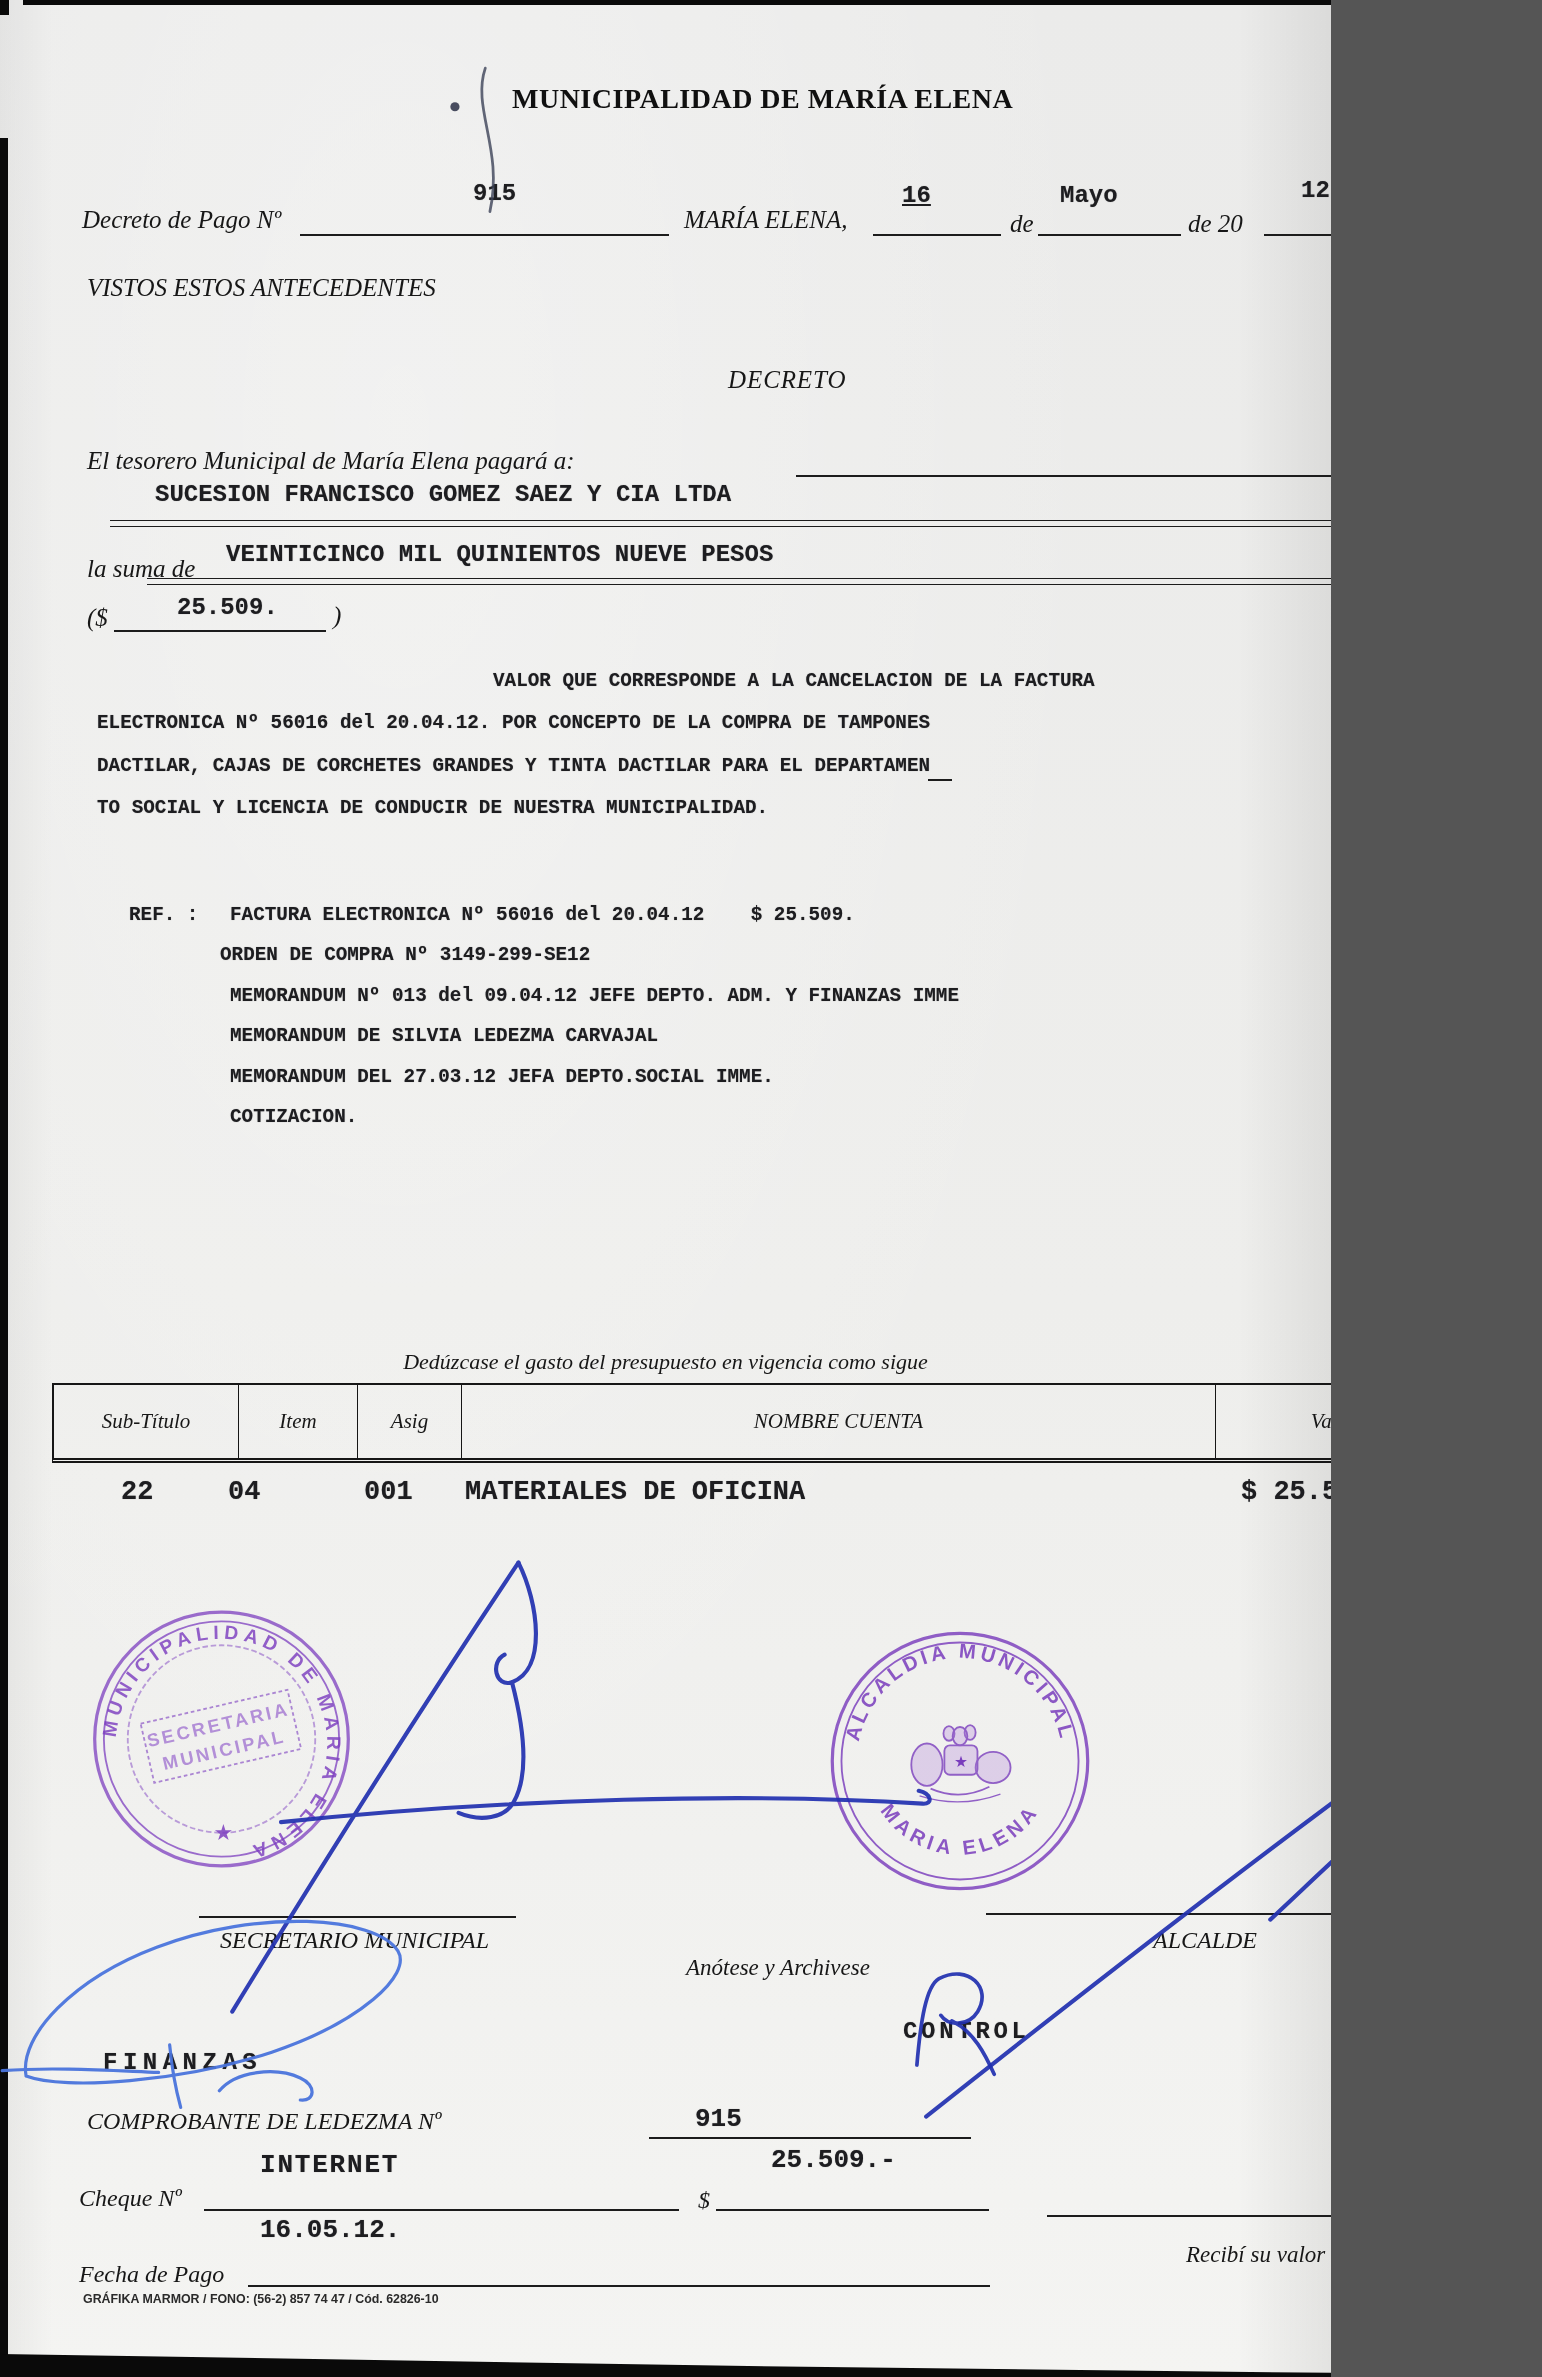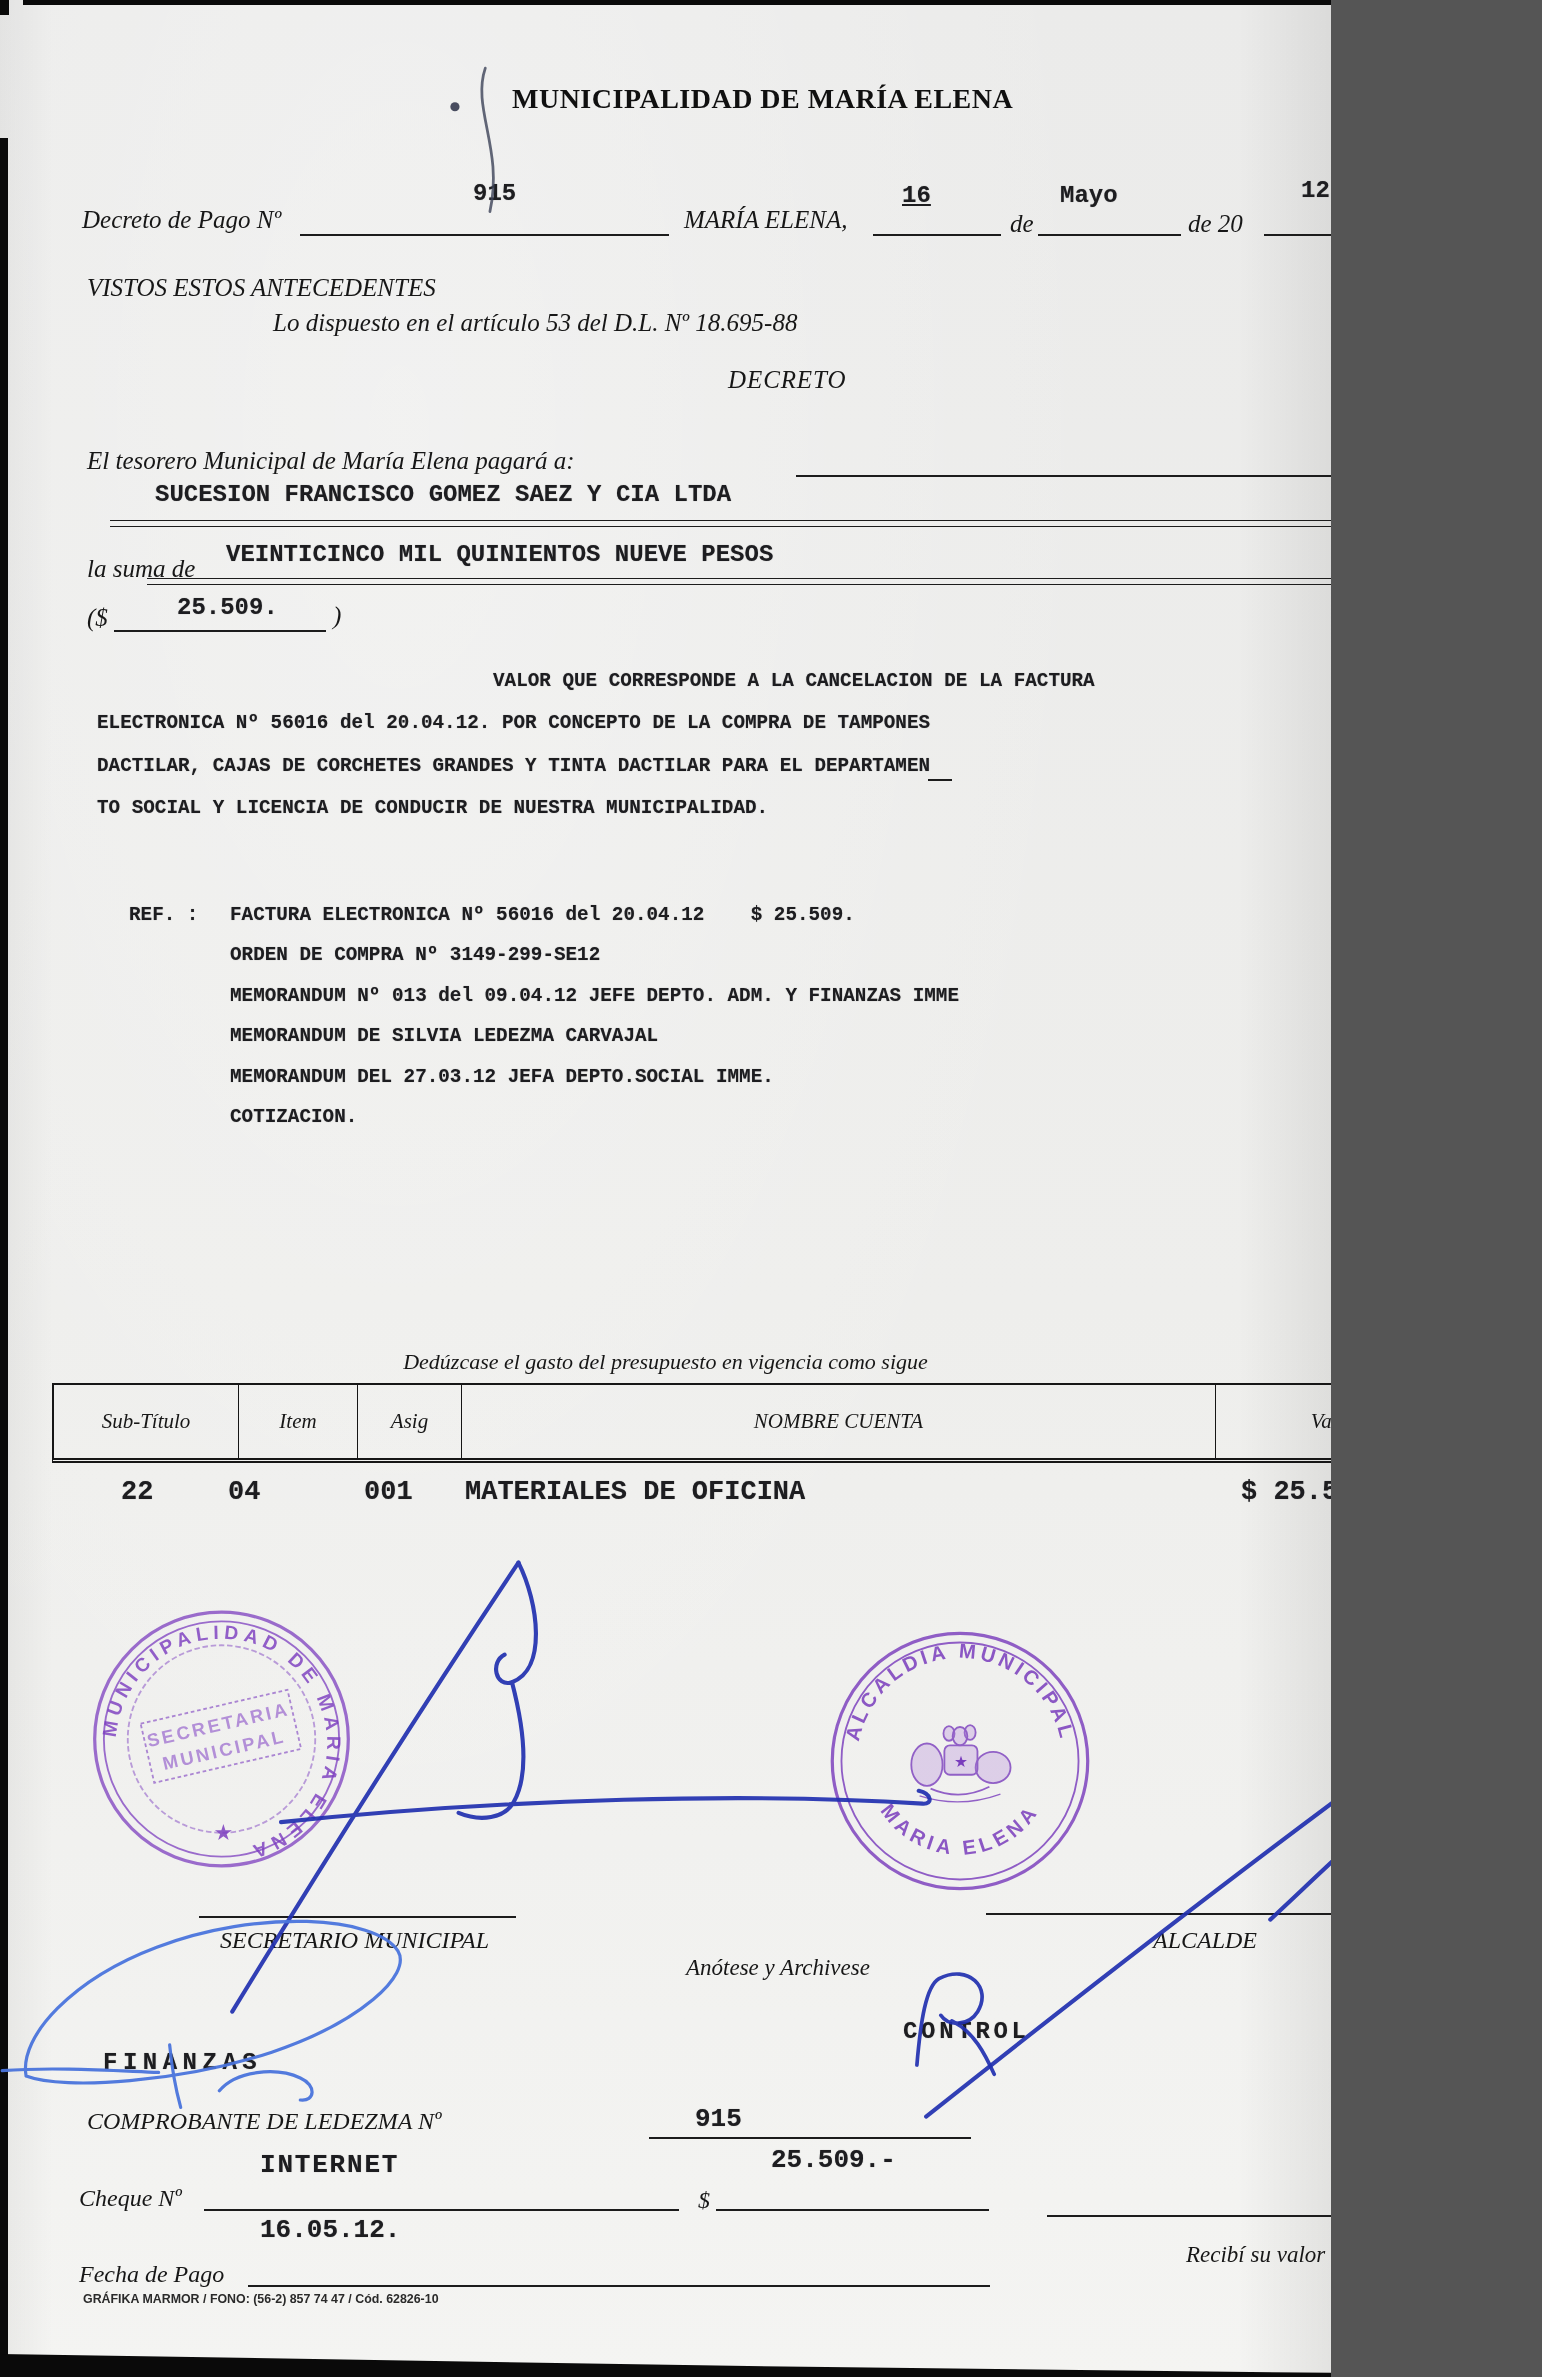--- a/index.html
+++ b/index.html
@@ -47,21 +47,20 @@
   <div class="abs rule" style="left:873px;top:234px;width:128px;"></div>
   <div class="abs tw tw26" style="left:902px;top:182px;text-decoration:underline;">16</div>
   <div class="abs sf" style="left:1010px;top:210px;">de</div>
   <div class="abs rule" style="left:1038px;top:234px;width:143px;"></div>
   <div class="abs tw tw26" style="left:1060px;top:182px;">Mayo</div>
   <div class="abs sf" style="left:1188px;top:210px;">de 20</div>
   <div class="abs rule" style="left:1264px;top:234px;width:218px;"></div>
   <div class="abs tw tw26" style="left:1301px;top:177px;">12</div>
 
   <div class="abs sf" style="left:87px;top:274px;">VISTOS ESTOS ANTECEDENTES</div>
-  <div class="abs sf" style="left:273px;top:309px;">Lo dispuesto en el artículo 53 del D.L. Nº 18.695-88</div>
   <div class="abs sf" style="left:728px;top:366px;letter-spacing:0.9px;">DECRETO</div>
 
   <div class="abs sf" style="left:87px;top:447px;">El tesorero Municipal de María Elena pagará a:</div>
   <div class="abs rule" style="left:796px;top:475px;width:686px;"></div>
   <div class="abs tw tw26" style="left:155px;top:481px;">SUCESION FRANCISCO GOMEZ SAEZ Y CIA LTDA</div>
   <div class="abs rule2" style="left:110px;top:520px;width:1371px;"></div>
   <div class="abs sf" style="left:87px;top:555px;">la suma de</div>
   <div class="abs tw tw26" style="left:226px;top:541px;">VEINTICINCO MIL QUINIENTOS NUEVE PESOS</div>
   <div class="abs rule2" style="left:147px;top:578px;width:1335px;"></div>
   <div class="abs sf" style="left:87px;top:604px;">($</div>
@@ -70,21 +69,21 @@
   <div class="abs sf" style="left:333px;top:602px;">)</div>
 
   <div class="abs tw tw21" style="left:493px;top:670px;">VALOR QUE CORRESPONDE A LA CANCELACION DE LA FACTURA</div>
   <div class="abs tw tw21" style="left:97px;top:712px;">ELECTRONICA Nº 56016 del 20.04.12. POR CONCEPTO DE LA COMPRA DE TAMPONES</div>
   <div class="abs tw tw21" style="left:97px;top:755px;">DACTILAR, CAJAS DE CORCHETES GRANDES Y TINTA DACTILAR PARA EL DEPARTAMEN</div>
   <div class="abs rule" style="left:928px;top:779px;width:24px;"></div>
   <div class="abs tw tw21" style="left:97px;top:797px;">TO SOCIAL Y LICENCIA DE CONDUCIR DE NUESTRA MUNICIPALIDAD.</div>
 
   <div class="abs tw tw21" style="left:129px;top:904px;">REF. :</div>
   <div class="abs tw tw21" style="left:230px;top:904px;text-align:center;">FACTURA ELECTRONICA Nº 56016 del 20.04.12    $ 25.509.</div>
-  <div class="abs tw tw21" style="left:230px;top:944px;">ORDEN DE COMPRA Nº 3149-299-SE12</div>
+  <div class="abs tw tw21" style="left:220px;top:944px;">ORDEN DE COMPRA Nº 3149-299-SE12</div>
   <div class="abs tw tw21" style="left:230px;top:985px;">MEMORANDUM Nº 013 del 09.04.12 JEFE DEPTO. ADM. Y FINANZAS IMME</div>
   <div class="abs tw tw21" style="left:230px;top:1025px;">MEMORANDUM DE SILVIA LEDEZMA CARVAJAL</div>
   <div class="abs tw tw21" style="left:230px;top:1066px;">MEMORANDUM DEL 27.03.12 JEFA DEPTO.SOCIAL IMME.</div>
   <div class="abs tw tw21" style="left:230px;top:1106px;">COTIZACION.</div>
 
   <div class="abs sfc" style="left:0;right:0;top:1349px;text-align:center;font-size:22px;">Dedúzcase el gasto del presupuesto en vigencia como sigue</div>
   <div class="abs tbl sfc" style="left:52px;top:1383px;width:1401px;height:80px;box-sizing:border-box;">
     <div class="cell" style="width:184px;">Sub-Título</div>
     <div class="cell" style="width:118px;">Item</div>
     <div class="cell" style="width:103px;">Asig</div>

